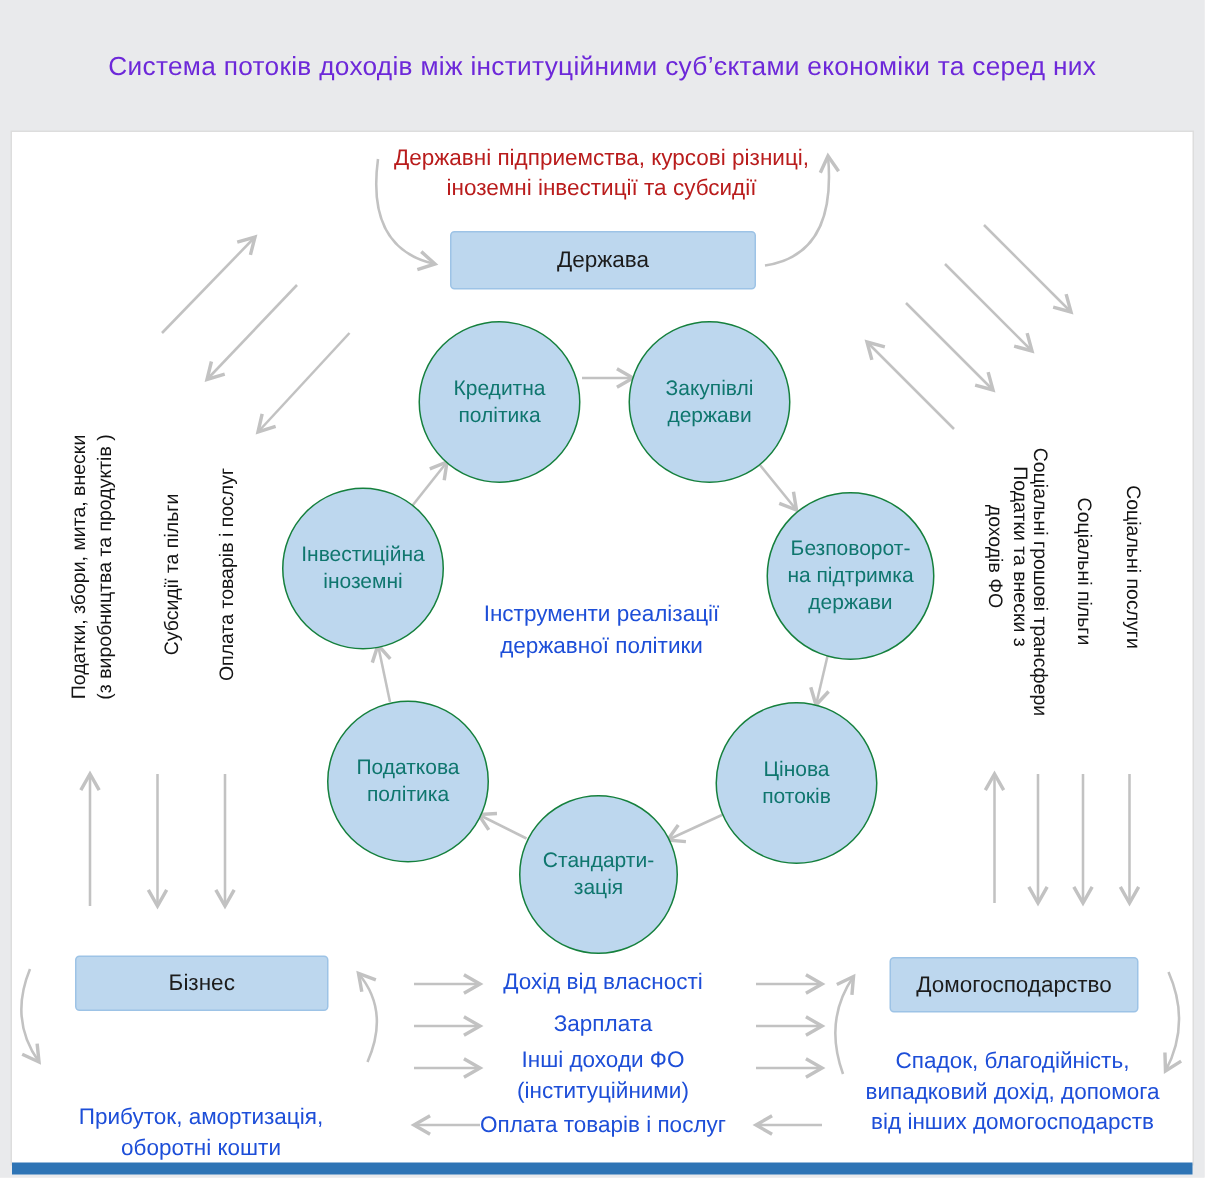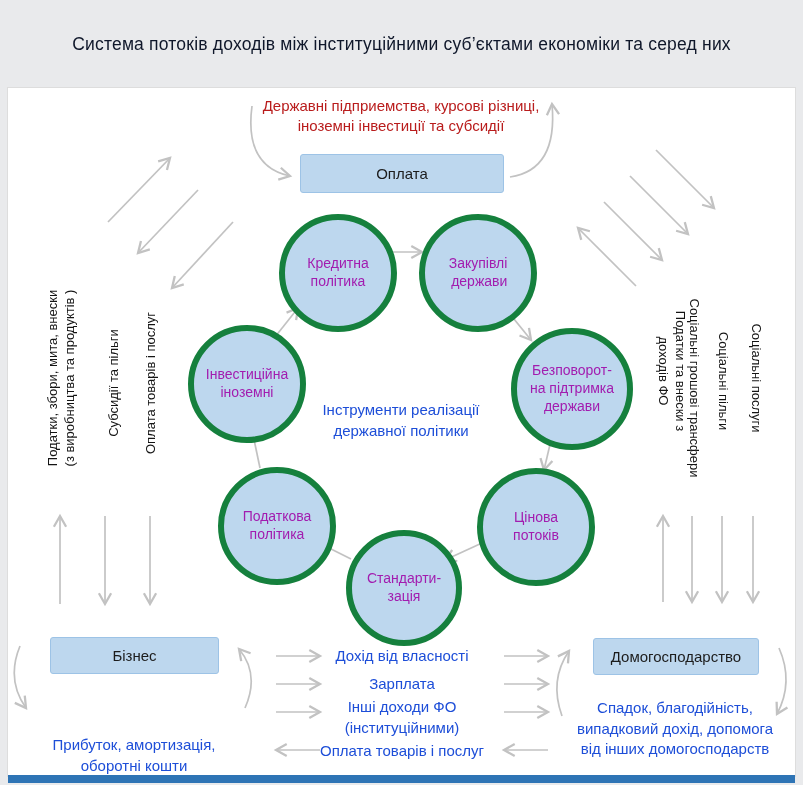--- a/index.html
+++ b/index.html
@@ -1,24 +1,24 @@
 <!DOCTYPE html>
 <html><head>
 <meta charset="utf-8">
 <style>
   html,body{margin:0;padding:0;background:#e9eaec;}
   .page{position:relative;width:803px;height:785px;background:#e9eaec;font-family:"Liberation Sans",sans-serif;overflow:hidden;}
   .header{position:absolute;top:0;left:0;width:803px;height:88px;display:flex;align-items:center;justify-content:center;background:#e9eaec;}
-  .title{font-size:17.5px;color:#0f172a;letter-spacing:.2px;}
+  .title{font-size:17.5px;color:#6d28d9;letter-spacing:.2px;}
   .panel{position:absolute;left:8px;top:88px;width:787px;height:688px;background:#ffffff;box-shadow:0 0 0 1px #dddddd;}
   .alayer{position:absolute;left:0;top:0;width:787px;height:688px;}
   .accentbar{position:absolute;left:8px;top:775px;width:787px;height:8px;background:#2e74b5;}
 
   .box{position:absolute;background:#bdd7ee;border:1px solid #9dc3e6;border-radius:3px;display:flex;align-items:center;justify-content:center;font-size:15px;color:#1c1c1c;}
-  .circle{position:absolute;background:#bdd7ee;border:6px solid #15803d;border-radius:50%;display:flex;align-items:center;justify-content:center;text-align:center;font-size:14px;line-height:1.28;color:#a21caf;white-space:pre-line;}
+  .circle{position:absolute;background:#bdd7ee;border:1px solid #15803d;border-radius:50%;display:flex;align-items:center;justify-content:center;text-align:center;font-size:14px;line-height:1.28;color:#0f766e;white-space:pre-line;}
   .lbl{position:absolute;transform:translate(-50%,-50%);text-align:center;white-space:pre-line;color:#1d4ed8;font-size:15px;line-height:1.38;}
   .toplbl{position:absolute;left:183px;top:8px;width:420px;text-align:center;white-space:pre-line;color:#b91c1c;font-size:15px;line-height:1.35;}
   .vl{position:absolute;transform:translate(-50%,-50%) rotate(-90deg);text-align:center;white-space:pre-line;color:#141414;font-size:13px;line-height:1.32;}
   .vr{position:absolute;transform:translate(-50%,-50%) rotate(90deg);text-align:center;white-space:pre-line;color:#141414;font-size:13px;line-height:1.32;}
   .nowrap{white-space:nowrap;}
 </style>
 </head>
 <body>
 
 <div class="page">
@@ -78,25 +78,25 @@
         <path d="M496,596 L540,596" marker-end="url(#ah)"></path>
         <path d="M268,624 L312,624" marker-end="url(#ah)"></path>
         <path d="M496,624 L540,624" marker-end="url(#ah)"></path>
         <path d="M312,662 L268,662" marker-end="url(#ah)"></path>
         <path d="M540,662 L496,662" marker-end="url(#ah)"></path>
       </g>
     </svg>
 
     <div class="toplbl">Державні підприемства, курсові різниці,
 іноземні інвестиції та субсидії</div>
-    <div class="box" style="left:292px;top:66px;width:202px;height:37px;">Оплата</div>
+    <div class="box" style="left:292px;top:66px;width:202px;height:37px;">Держава</div>
 
     <div class="circle" style="left:271px;top:126px;width:106px;height:106px;">Кредитна
 політика</div>
-    <div class="circle" style="left:411px;top:126px;width:106px;height:106px;text-align:right;">Закупівлі
+    <div class="circle" style="left:411px;top:126px;width:106px;height:106px;">Закупівлі
 держави</div>
     <div class="circle" style="left:503px;top:240px;width:110px;height:110px;">Безповорот-
 на підтримка
 держави</div>
     <div class="circle" style="left:469px;top:380px;width:106px;height:106px;">Цінова
 потоків</div>
     <div class="circle" style="left:338px;top:442px;width:104px;height:104px;">Стандарти-
 зація</div>
     <div class="circle" style="left:210px;top:379px;width:106px;height:106px;">Податкова
 політика</div>

